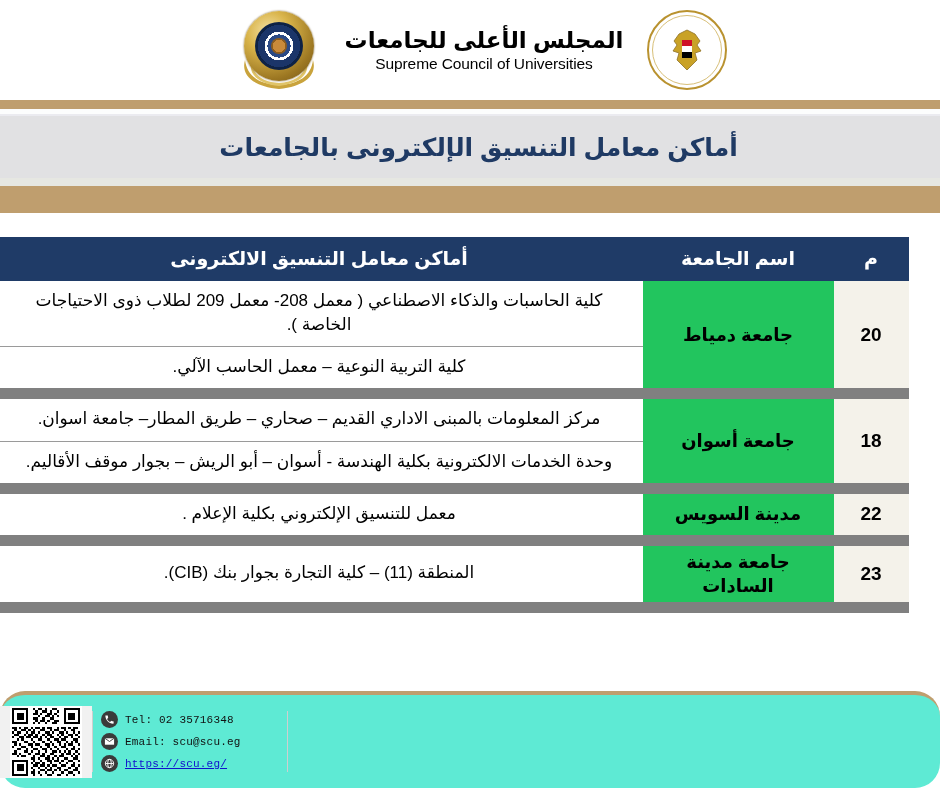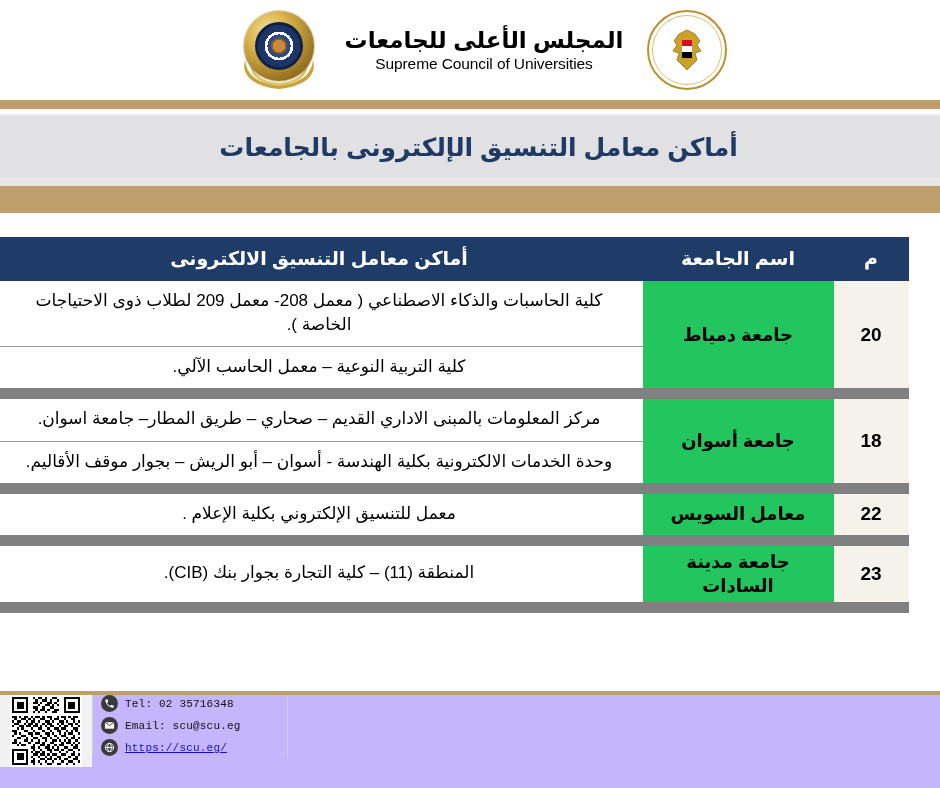--- a/index.html
+++ b/index.html
@@ -217,24 +217,25 @@
   }
 
   
   .footer {
     position: absolute;
     left: 0;
     right: 0;
     bottom: 0;
     height: 93px;
     border-top: 4px solid #bf9e6e;
-    background: #c4b5fd;
+    background: #5eead4;
     display: flex;
     flex-direction: row-reverse;
-    align-items: flex-start;
+    align-items: center;
+    border-radius: 25px;
   }
   .footer-qr {
     width: 92px;
     display: flex;
     align-items: center;
     justify-content: center;
     background: #f1f1f1;
   }
   .qr-box {
     width: 72px;
@@ -356,21 +357,21 @@
           <div class="loc-line">مركز المعلومات بالمبنى الاداري القديم – صحاري – طريق المطار– جامعة اسوان.</div>
           <div class="loc-line">وحدة الخدمات الالكترونية بكلية الهندسة  - أسوان – أبو الريش – بجوار موقف الأقاليم.</div>
         </td>
       </tr>
       <tr class="sep">
           <td colspan="3"></td>
         </tr>
 
       <tr>
         <td class="c-num">22</td>
-        <td class="c-uni">معامل السويس</td>
+        <td class="c-uni">مدينة السويس</td>
         <td class="c-loc">
           <div class="loc-line">معمل للتنسيق الإلكتروني بكلية الإعلام .</div>
         </td>
       </tr>
       <tr class="sep">
           <td colspan="3"></td>
         </tr>
 
       <tr>
         <td class="c-num">23</td>

